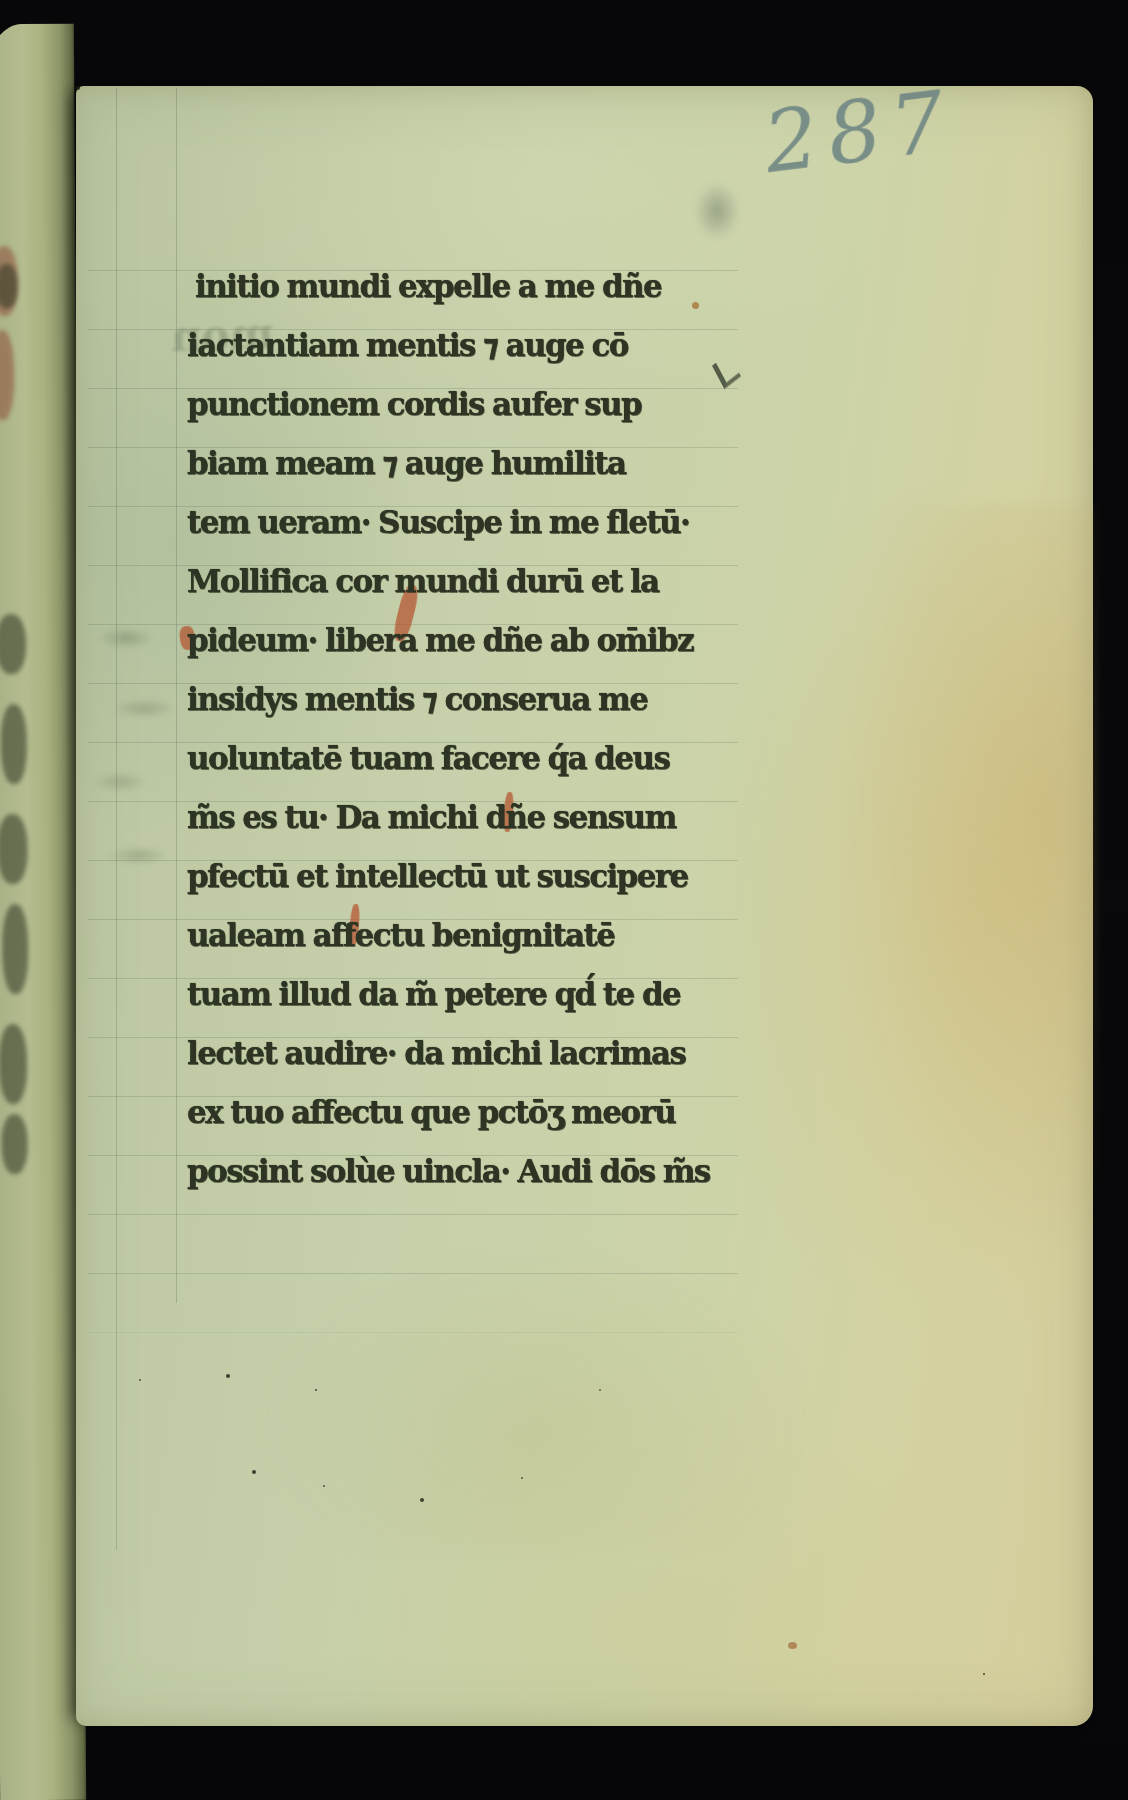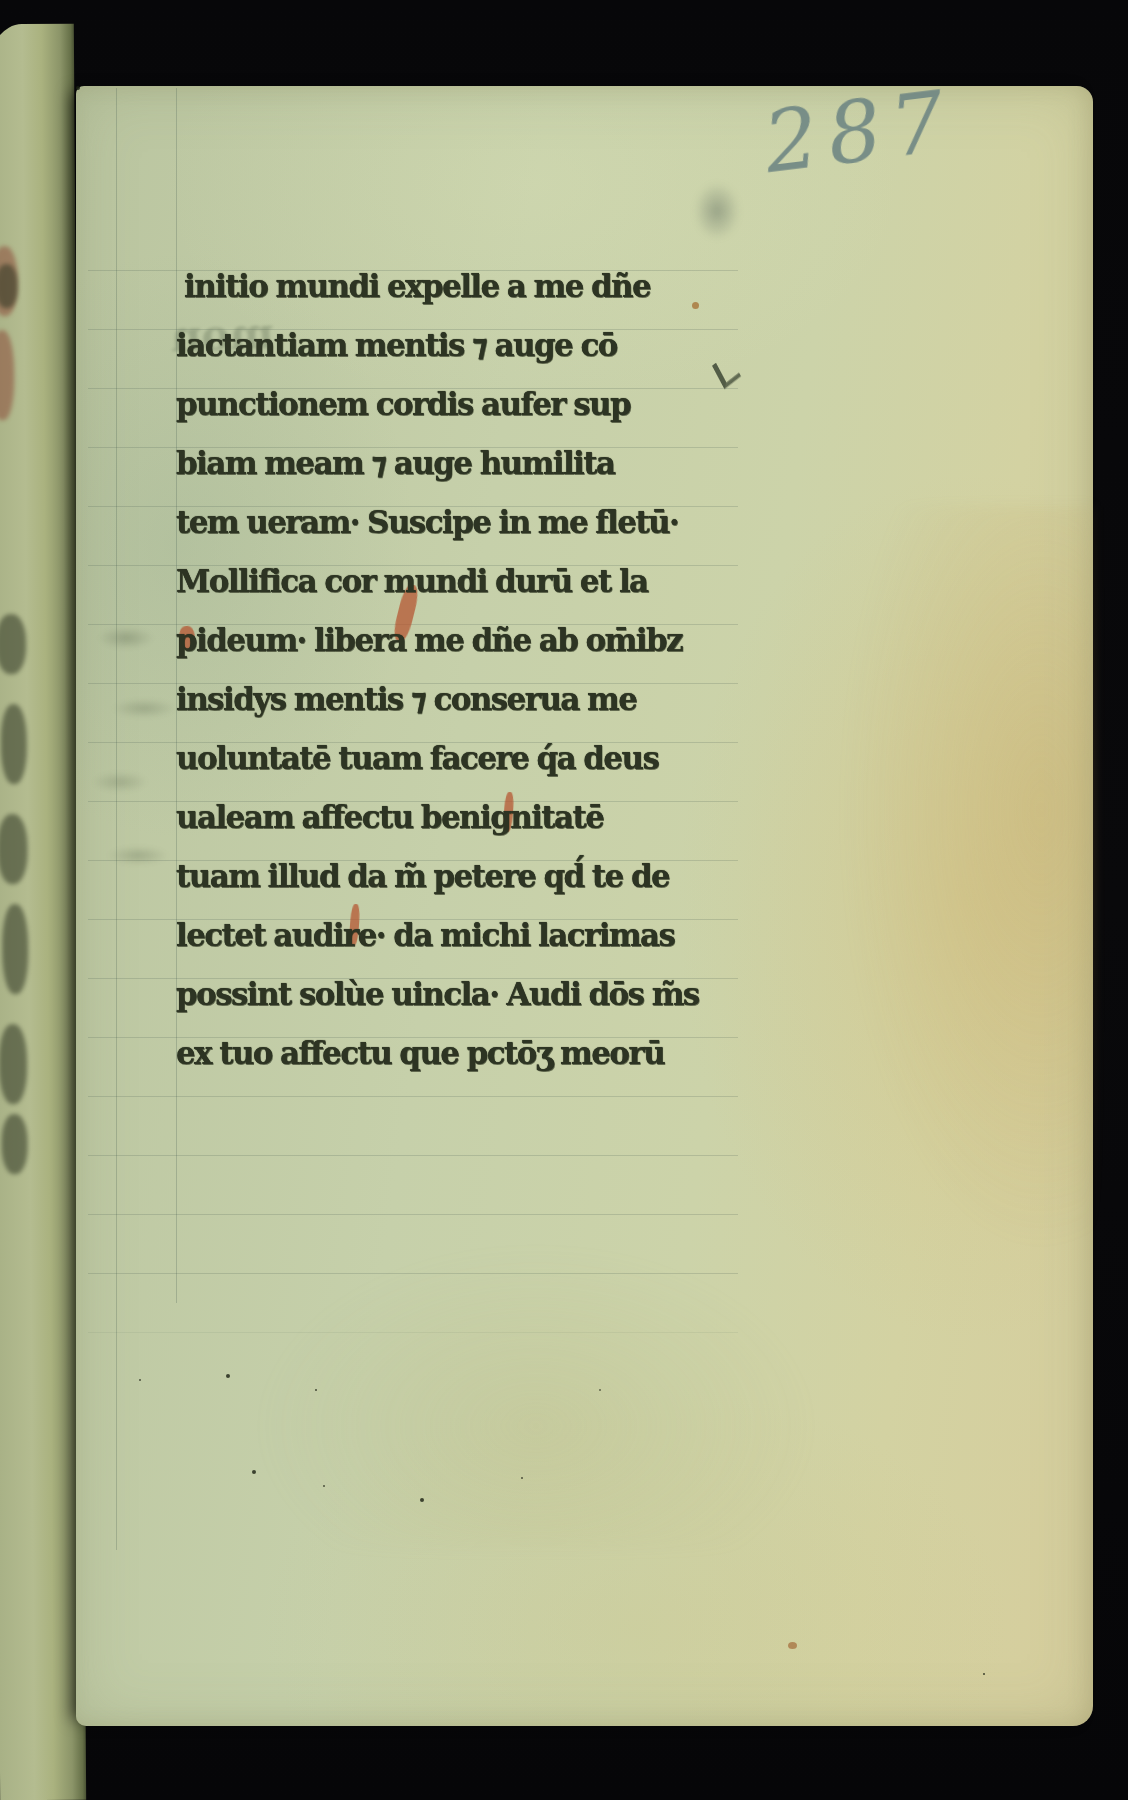--- a/index.html
+++ b/index.html
@@ -37,21 +37,21 @@
       inset 0 0 60px rgba(120,130,90,0.25),
       inset -6px 0 18px rgba(150,140,90,0.25);
   }
 
   
   .rule-h{position:absolute;height:1px;background:rgba(70,92,80,0.20);}
   .rule-v{position:absolute;width:1px;background:rgba(70,92,80,0.26);}
 
   
   .textblock{
-    position:absolute;left:100px;top:170px;width:620px;
+    position:absolute;left:111px;top:170px;width:620px;
     color:#2d3423;
     font-size:31px;font-weight:700;letter-spacing:-1.6px;word-spacing:-1px;
     text-shadow:0 0 0.9px rgba(38,45,27,0.95),0.6px 0.6px 0 rgba(38,45,27,0.6);
     z-index:3;
   }
   .tline{height:59px;display:flex;align-items:center;white-space:nowrap;}
   .tline:first-child{padding-left:8px;}
 
   
   .rubric{position:absolute;background:#b5502c;opacity:.7;filter:blur(.6px);border-radius:40%;z-index:2;}
@@ -174,25 +174,27 @@
     <div class="textblock">
         <div class="tline">initio mundi expelle a me dñe</div>
         <div class="tline">iactantiam mentis ⁊ auge cō</div>
         <div class="tline">punctionem cordis aufer sup</div>
         <div class="tline">biam meam ⁊ auge humilita</div>
         <div class="tline">tem ueram· Suscipe in me fletū·</div>
         <div class="tline">Mollifica cor mundi durū et la</div>
         <div class="tline">pideum· libera me dñe ab om̄ibz</div>
         <div class="tline">insidys mentis ⁊ conserua me</div>
         <div class="tline">uoluntatē tuam facere q́a deus</div>
+        <div class="tline">m̃s es tu· Da michi dñe sensum</div>
+        <div class="tline">pfectū et intellectū ut suscipere</div>
         <div class="tline">ualeam affectu benignitatē</div>
         <div class="tline">tuam illud da m̃ petere qd́ te de</div>
         <div class="tline">lectet audire· da michi lacrimas</div>
+        <div class="tline">ex tuo affectu que pctōʒ meorū</div>
         <div class="tline">possint solùe uincla· Audi dōs m̃s</div>
-        <div class="tline">ex tuo affectu que pctōʒ meorū</div>
       </div>
 
     <div class="smudge-top"></div>
     <div class="checkmark"></div>
     <div class="rust1"></div>
     <div class="rust2"></div>
     <div class="stain-right"></div>
     <div class="stain-bottom"></div>
     <div class="specks"></div>
   </div>

